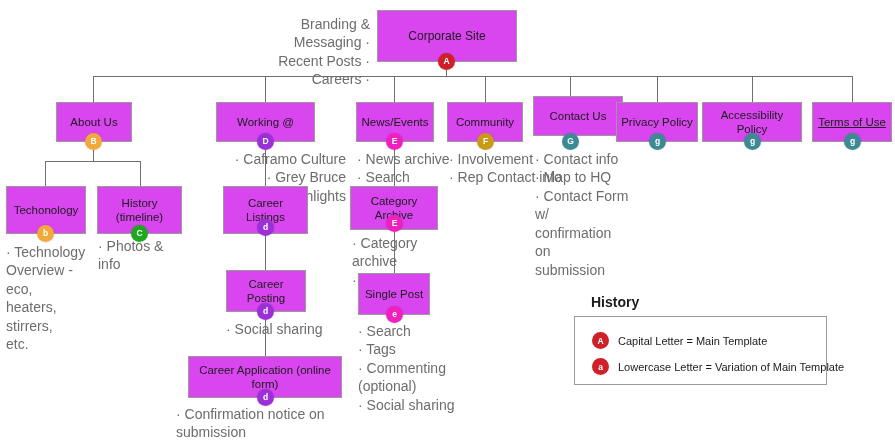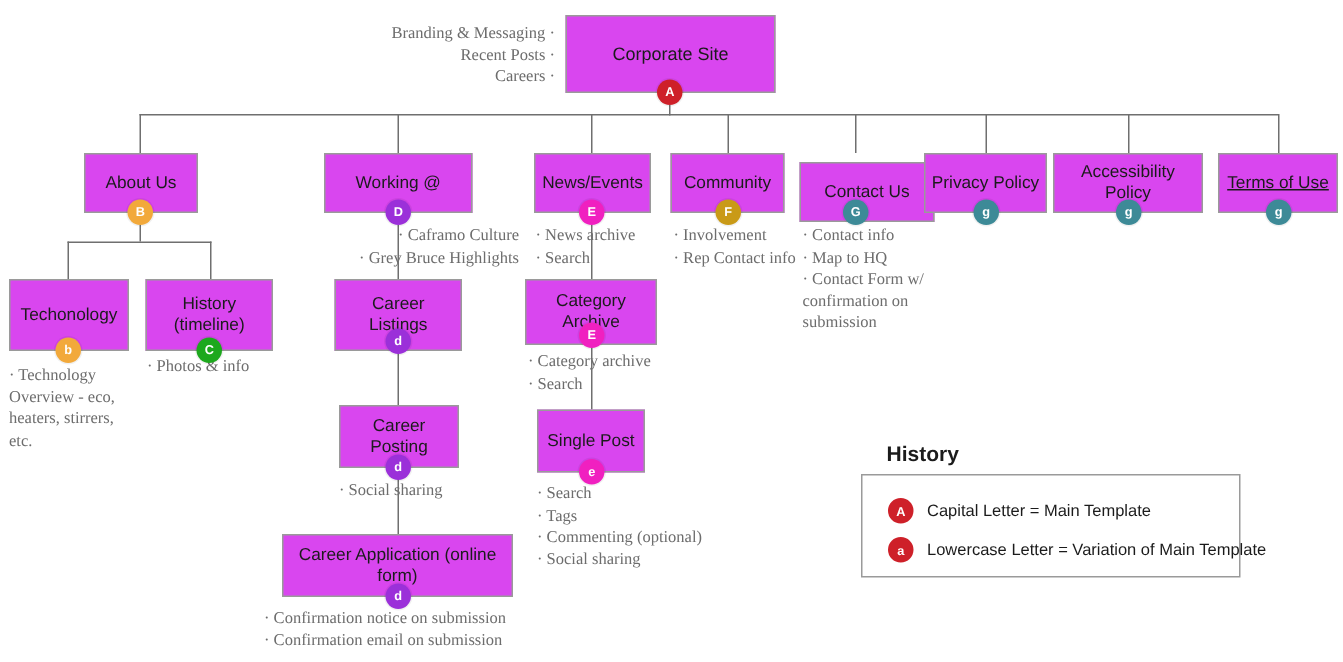--- a/index.html
+++ b/index.html
@@ -29,23 +29,22 @@
   .badge{
     position:absolute;width:17px;height:17px;border-radius:50%;
     display:flex;align-items:center;justify-content:center;
     color:#fff;font-size:8.5px;font-weight:bold;line-height:1;
     box-shadow:0 0 0 1px rgba(0,0,0,.06);
     z-index:5;
   }
 
   
   .notes{
-    position:absolute;color:#6d6d6d;font-size:11px;line-height:1.32;
+    position:absolute;color:#6d6d6d;font-size:14px;line-height:1.32;
     white-space:pre-line;
-    font-family:Liberation Serif, serif;
   }
   .notes.right{text-align:right;}
 
   
   .legend-title{
     position:absolute;color:#1b1b1b;font-size:14px;font-weight:bold;
   }
   .legend-box{
     position:absolute;box-sizing:border-box;
     border:1px solid #9a9a9a;background:#fff;
@@ -169,21 +168,21 @@
 · Commenting (optional)
 · Social sharing</div>
 
   <div class="node" style="left:447px;top:102px;width:76px;height:40px;">
     <span>Community</span>
   </div>
   <div class="badge" style="left:477px;top:133px;background:#C99A17;">F</div>
   <div class="notes" style="left:449px;top:150px;width:120px;">· Involvement
 · Rep Contact info</div>
 
-  <div class="node" style="left:533px;top:108px;width:90px;height:40px;align-items:center;">
+  <div class="node" style="left:533px;top:96px;width:90px;height:40px;align-items:center;">
     <span>Contact Us</span>
   </div>
   <div class="badge" style="left:562px;top:133px;background:#3D8A97;">G</div>
   <div class="notes" style="left:535px;top:150px;width:95px;">· Contact info
 · Map to HQ
 · Contact Form w/
 confirmation on
 submission</div>
 
   <div class="node" style="left:616px;top:102px;width:82px;height:40px;">

